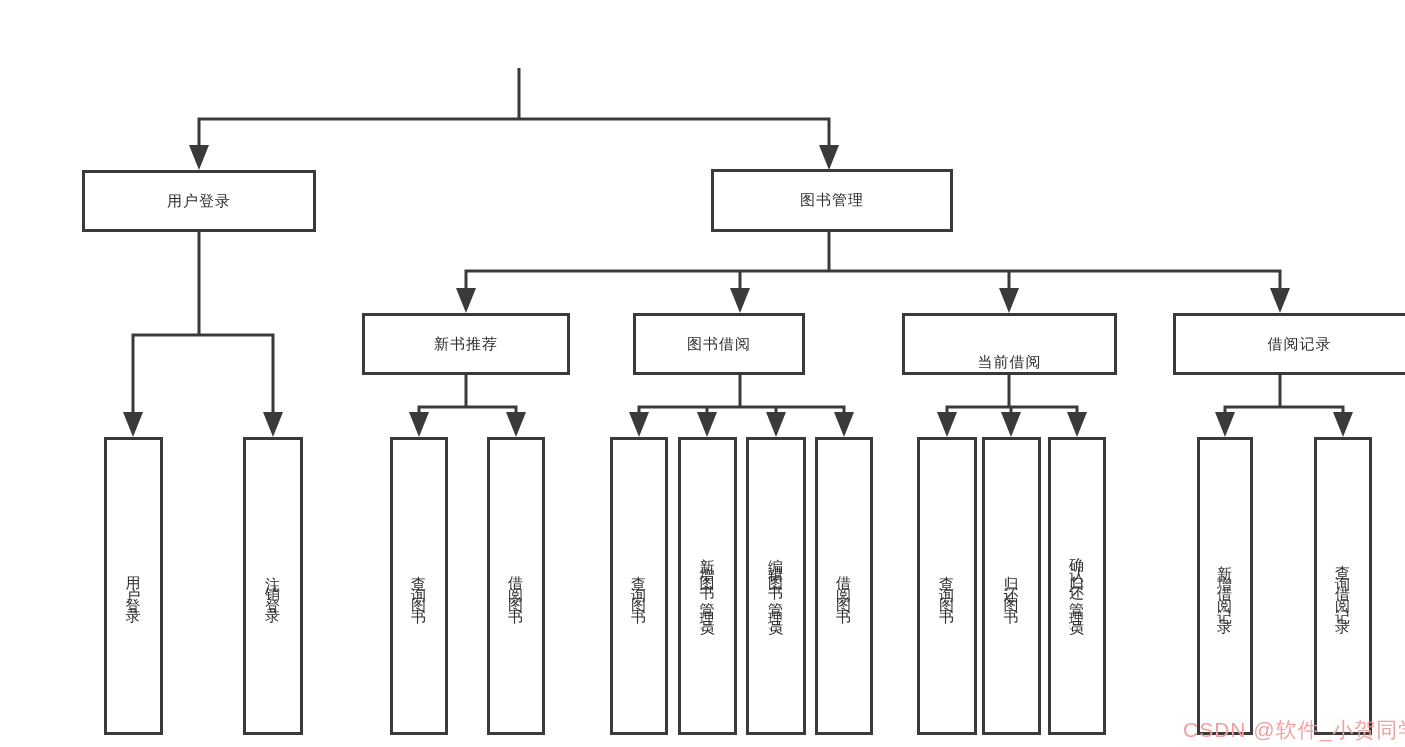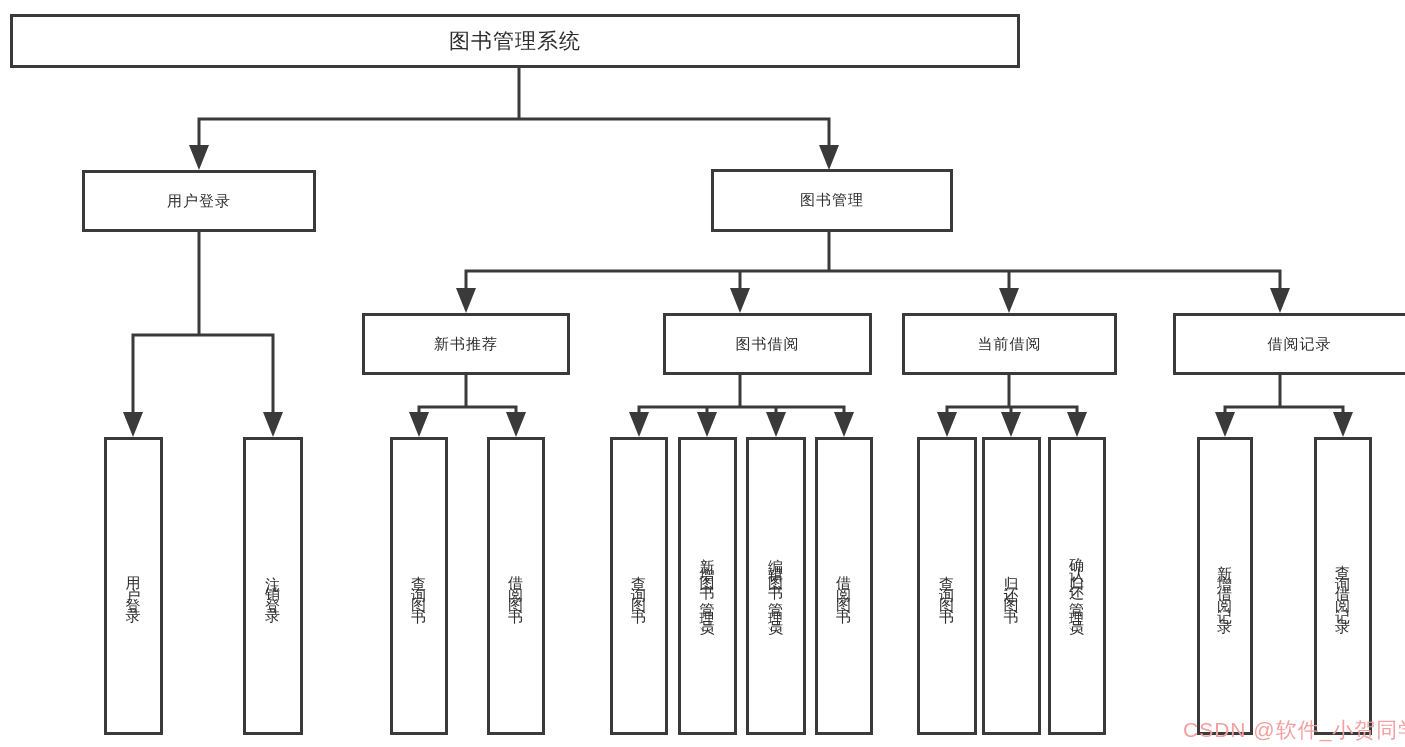--- a/index.html
+++ b/index.html
@@ -46,22 +46,22 @@
     left: 10px; top: 14px;
     width: 1010px; height: 54px;
     font-size: 21px;
   }
 
   .box.lvl2-a { left: 82px;  top: 170px; width: 234px; height: 62px; }
   .box.lvl2-b { left: 711px; top: 169px; width: 242px; height: 63px; }
 
   .box.lvl3 { top: 313px; height: 62px; }
   .box.l3-1 { left: 362px;  width: 208px; font-family: Liberation Serif, serif; }
-  .box.l3-2 { left: 663px;  width: 209px; }
-  .box.l3-3 { left: 902px;  width: 215px; }
+  .box.l3-2 { left: 633px;  width: 172px; }
+  .box.l3-3 { left: 902px;  width: 215px; align-items: flex-end; }
   .box.l3-4 { left: 1173px; width: 253px; }
 
   .box.vbox { top: 437px; height: 298px; }
   .vbox .vtext {
     writing-mode: vertical-rl;
     text-orientation: mixed;
     letter-spacing: 11px;
     line-height: 1;
     white-space: nowrap;
   }
@@ -133,23 +133,20 @@
       <polygon points="766,412 786,412 776,437"></polygon>
       <polygon points="834,412 854,412 844,437"></polygon>
       <polygon points="937,412 957,412 947,437"></polygon>
       <polygon points="1001,412 1021,412 1011,437"></polygon>
       <polygon points="1067,412 1087,412 1077,437"></polygon>
       <polygon points="1215,412 1235,412 1225,437"></polygon>
       <polygon points="1333,412 1353,412 1343,437"></polygon>
     </g>
   </svg>
 
-  <div class="box root">
-    <span>图书管理系统</span>
-  </div>
 
   <div class="box lvl2-a">
     <span>用户登录</span>
   </div>
   <div class="box lvl2-b">
     <span>图书管理</span>
   </div>
 
   <div class="box lvl3 l3-1">
     <span>新书推荐</span>

